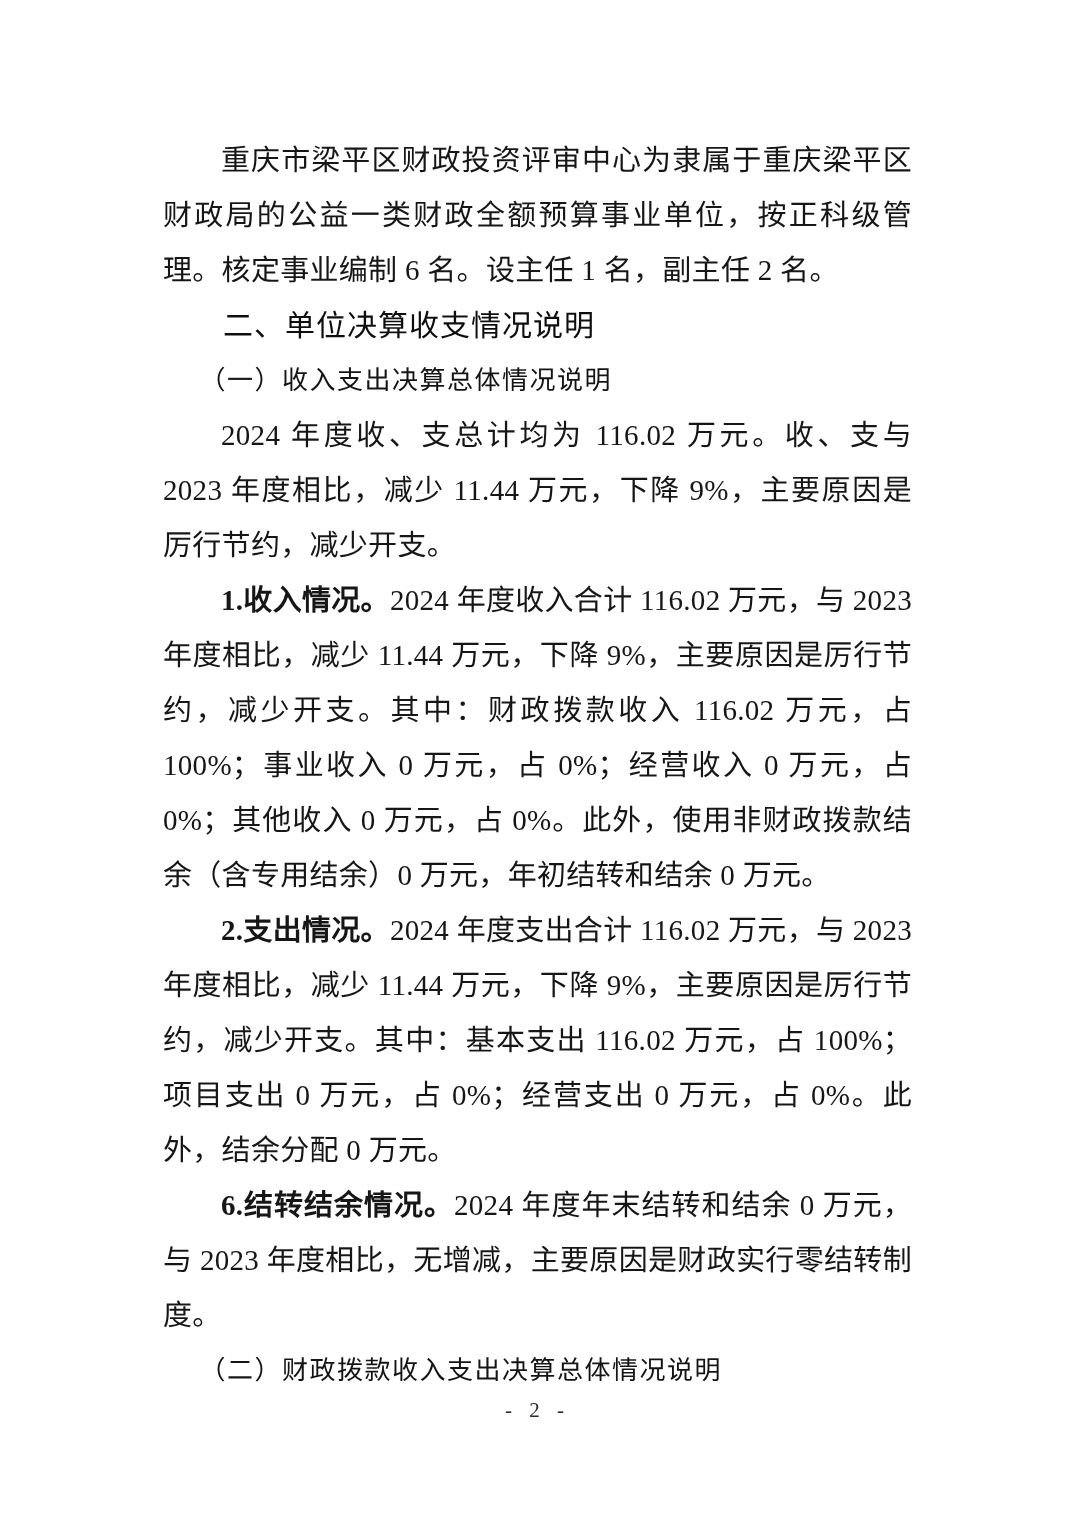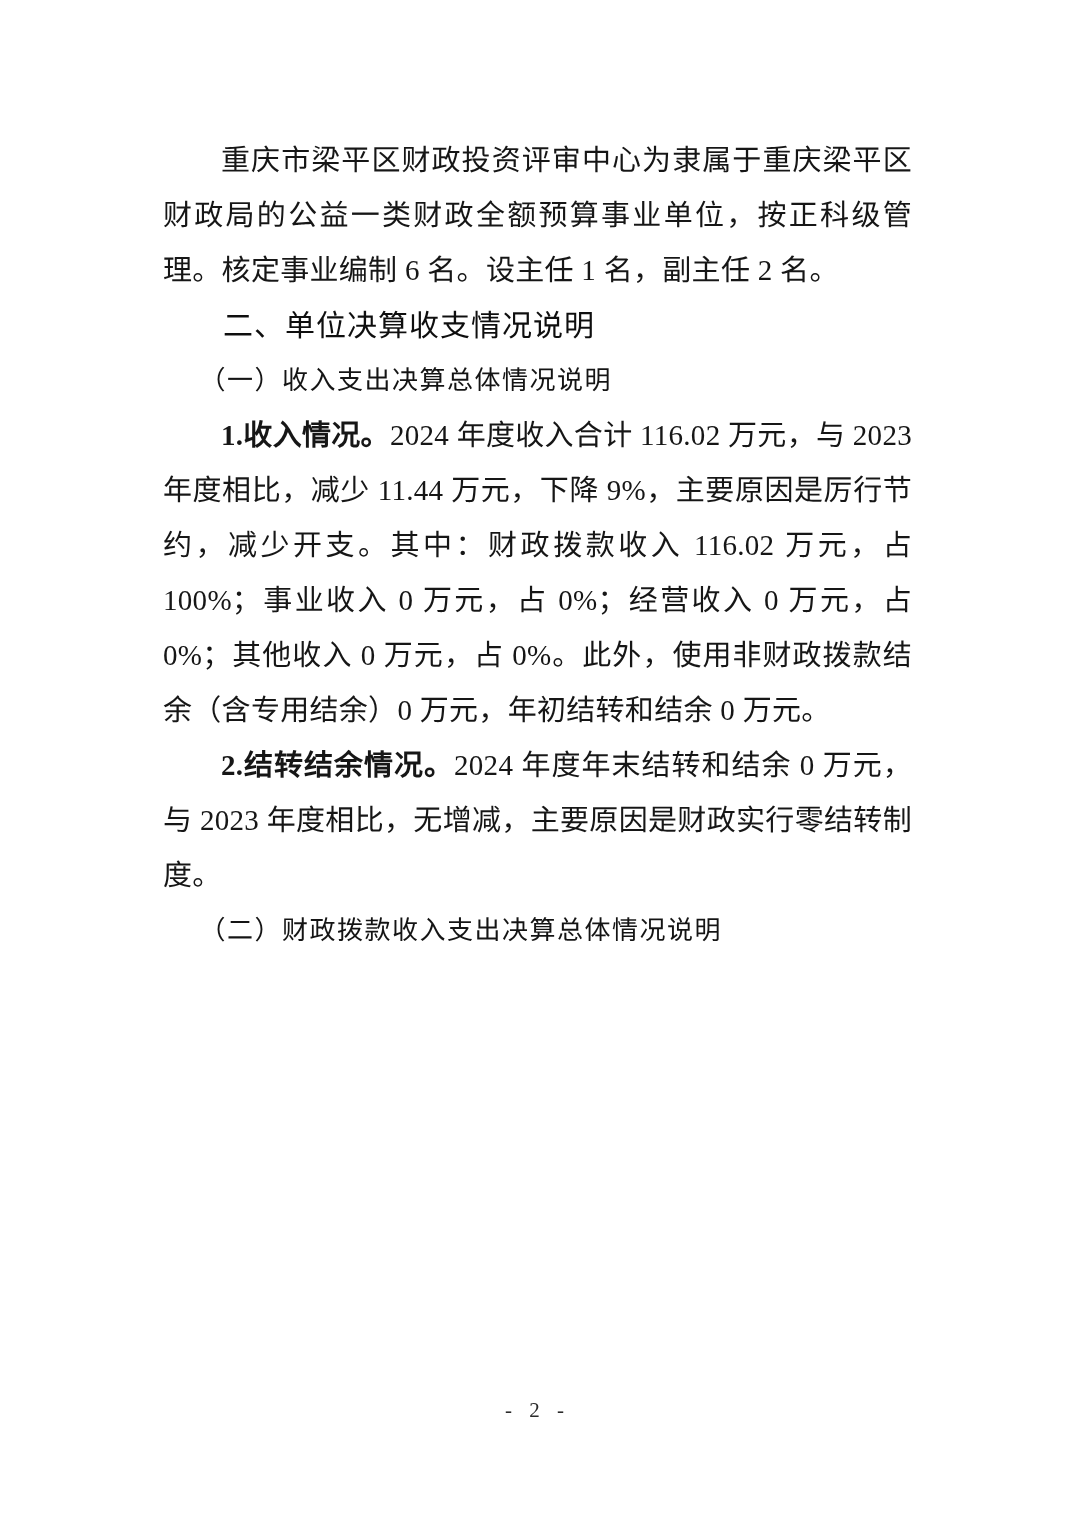--- a/index.html
+++ b/index.html
@@ -76,24 +76,26 @@
 
 <div class="page">
   <div class="content">
 
     <p class="para-body">重庆市梁平区财政投资评审中心为隶属于重庆梁平区财政局的公益一类财政全额预算事业单位，按正科级管理。核定事业编制 6 名。设主任 1 名，副主任 2 名。</p>
 
     <h2 class="heading-hei">二、单位决算收支情况说明</h2>
 
     <h3 class="heading-kai">（一）收入支出决算总体情况说明</h3>
 
+    <p class="para-body">2024 年度收、支总计均为 116.02 万元。收、支与 2023 年度相比，减少 11.44 万元，下降 9%，主要原因是厉行节约，减少开支。</p>
 
     <p class="para-body"><span class="lead-bold">1.收入情况。</span><span>2024 年度收入合计 116.02 万元，与 2023 年度相比，减少 11.44 万元，下降 9%，主要原因是厉行节约，减少开支。其中：财政拨款收入 116.02 万元，占 100%；事业收入 0 万元，占 0%；经营收入 0 万元，占 0%；其他收入 0 万元，占 0%。此外，使用非财政拨款结余（含专用结余）0 万元，年初结转和结余 0 万元。</span></p>
 
+    <p class="para-body"><span class="lead-bold">2.支出情况。</span><span>2024 年度支出合计 116.02 万元，与 2023 年度相比，减少 11.44 万元，下降 9%，主要原因是厉行节约，减少开支。其中：基本支出 116.02 万元，占 100%；项目支出 0 万元，占 0%；经营支出 0 万元，占 0%。此外，结余分配 0 万元。</span></p>
 
-    <p class="para-body"><span class="lead-bold">2.结转结余情况。</span><span>2024 年度年末结转和结余 0 万元，与 2023 年度相比，无增减，主要原因是财政实行零结转制度。</span></p>
+    <p class="para-body"><span class="lead-bold">6.结转结余情况。</span><span>2024 年度年末结转和结余 0 万元，与 2023 年度相比，无增减，主要原因是财政实行零结转制度。</span></p>
 
     <h3 class="heading-kai">（二）财政拨款收入支出决算总体情况说明</h3>
 
   </div>
 
   <div class="page-footer">- 2 -</div>
 </div>
 
 </body></html>

